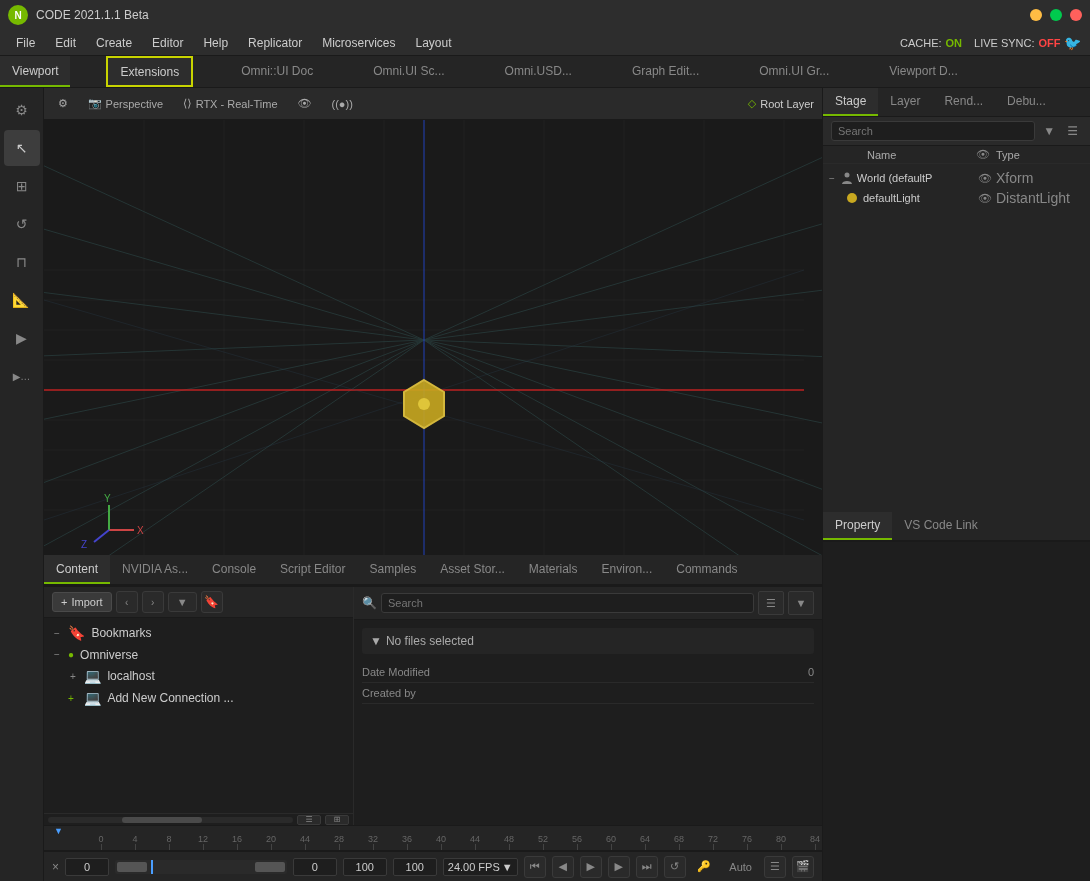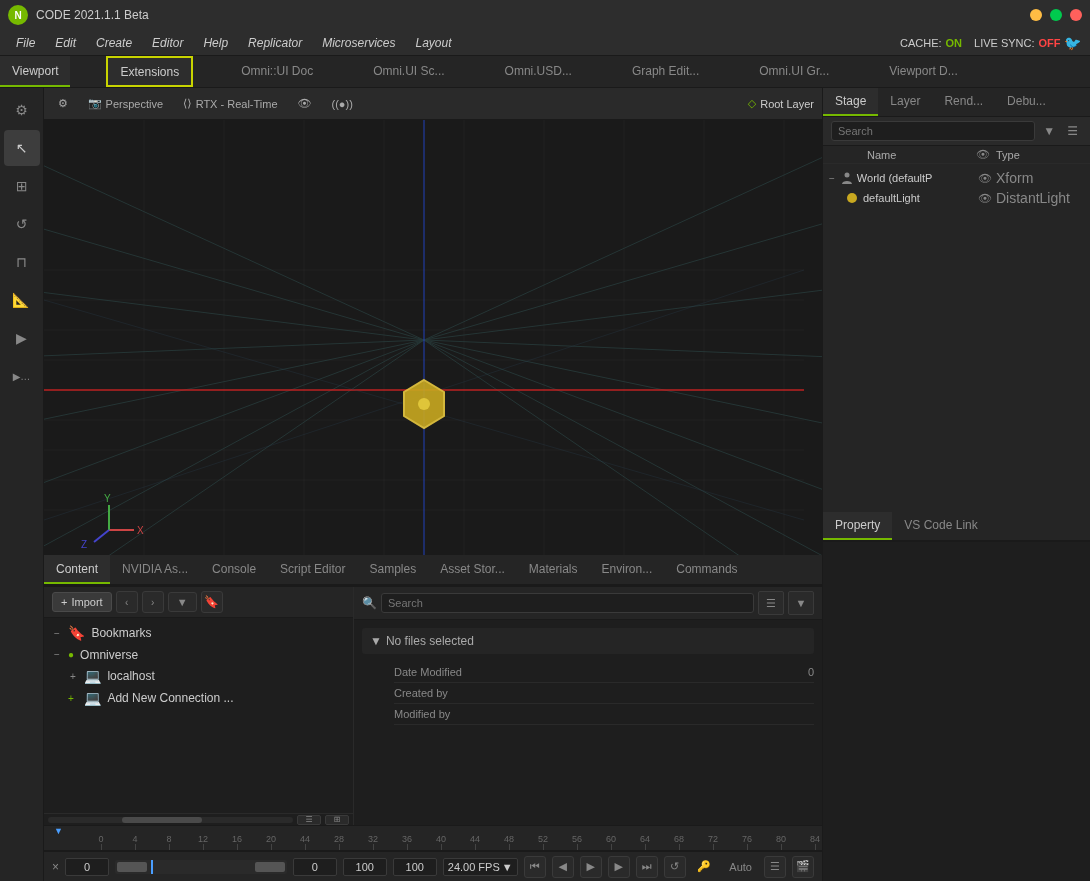--- a/index.html
+++ b/index.html
@@ -52,21 +52,20 @@
       padding: 0 8px;
       gap: 4px;
       border-bottom: 1px solid #1a1a1a;
       flex-shrink: 0;
     }
     .menu-item {
       padding: 2px 8px;
       cursor: pointer;
       color: #cccccc;
       border-radius: 3px;
-      font-style: italic;
     }
     #cache-status { margin-left: auto; display: flex; align-items: center; gap: 12px; }
     .status-indicator { display: flex; align-items: center; gap: 4px; font-size: 11px; }
     .status-on { color: #76b900; font-weight: bold; }
     .status-off { color: #ff4444; font-weight: bold; }
 
     
     .tab-bar {
       background: #252525;
       display: flex;
@@ -400,21 +399,20 @@
       font-size: 12px;
       color: #aaa;
     }
     .file-meta-row {
       display: flex;
       justify-content: space-between;
       padding: 4px 0;
       border-bottom: 1px solid #2a2a2a;
       font-size: 11px;
       color: #888;
-      margin-left: 32px;
     }
     #scrollbar-area {
       display: flex;
       align-items: center;
       height: 12px;
       background: #1e1e1e;
       border-top: 1px solid #2a2a2a;
       gap: 4px;
       padding: 0 4px;
     }
@@ -771,24 +769,20 @@
               <span>No files selected</span>
             </div>
             <div class="file-meta-row">
               <span>Date Modified</span>
               <span>0</span>
             </div>
             <div class="file-meta-row">
               <span>Created by</span>
               <span></span>
             </div>
-            <div class="file-meta-row">
-              <span>Modified by</span>
-              <span></span>
-            </div>
           </div>
         </div>
       </div>
     </div>
 
     <div id="timeline-ruler" style="height:26px; background:#252525; display:flex; align-items:flex-end; border-top:1px solid #1a1a1a; flex-shrink:0; position:relative; overflow:hidden;">
       <div style="position:absolute; left:10px; top:0; color:#4a9eff; font-size:9px; font-weight:bold;">▼</div>
       <div id="timeline-marks" style="display:flex; align-items:flex-end; height:100%; margin-left:20px;">
         <div class="timeline-mark">
           <span class="timeline-mark-label">0</span>

